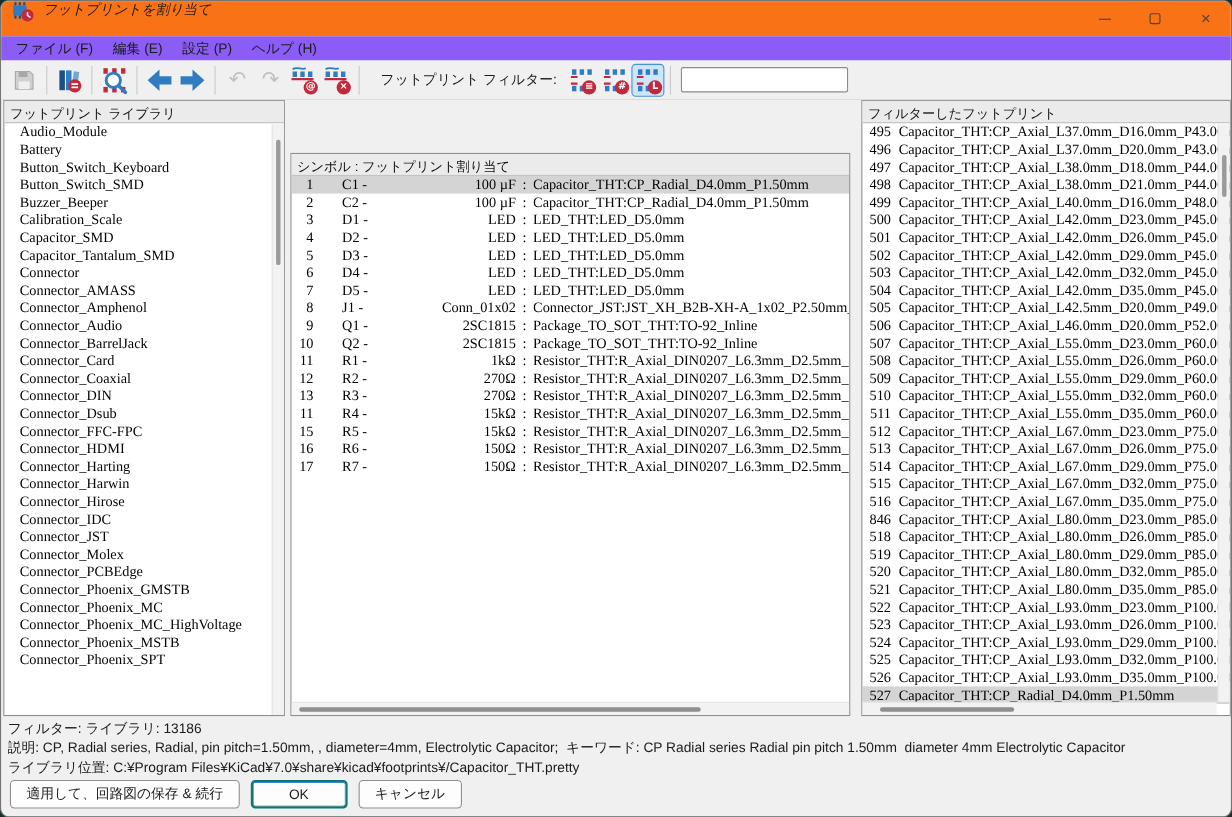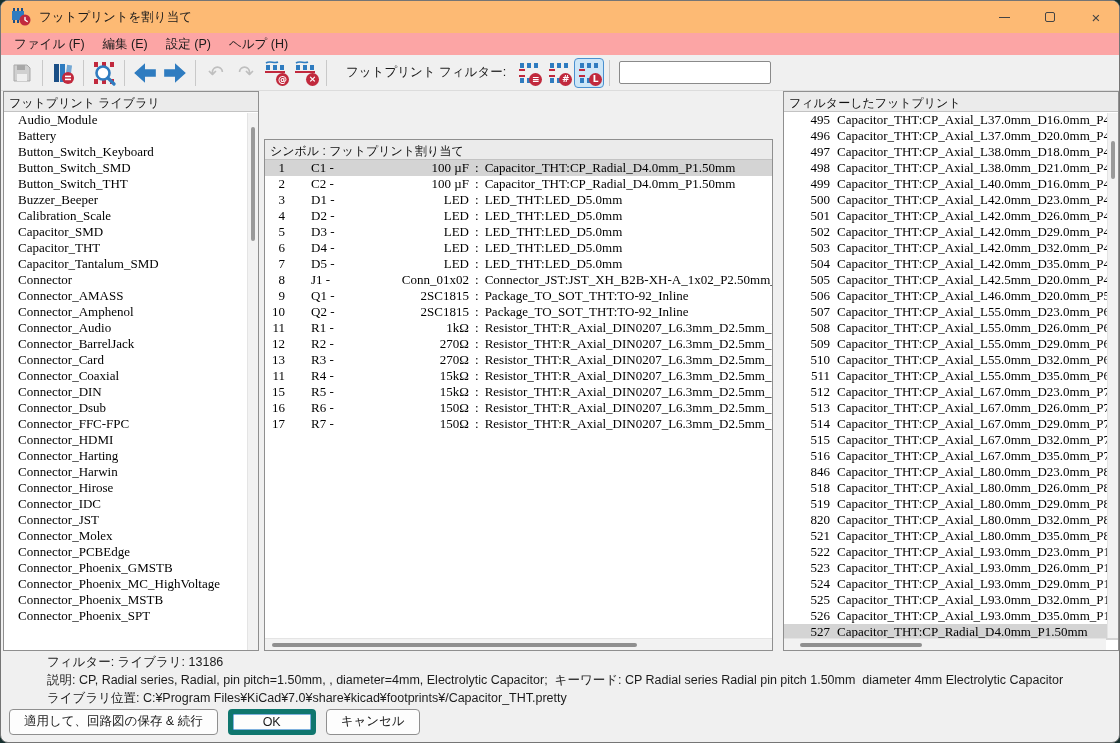--- a/index.html
+++ b/index.html
@@ -4,30 +4,30 @@
 <style>
   html,body{margin:0;padding:0;background:#16302e;}
   *{box-sizing:border-box;}
   body{font-family:"Liberation Sans", sans-serif; -webkit-font-smoothing:antialiased;}
   .window{
     position:relative; width:1120px; height:743px; background:#f0f0f0;
     border:1px solid #757575; border-radius:8px; overflow:hidden;
     display:flex; flex-direction:column;
   }
   
-  .titlebar{height:32px; flex:none; display:flex; align-items:center; background:#fdba74;}
+  .titlebar{height:32px; flex:none; display:flex; align-items:flex-start; background:#f97316;font-style:italic;}
   .titlebar .app-ico{width:20px; height:20px; margin:0 8px 0 10px; flex:none;}
   .titlebar .title{font-size:12.5px; color:#1b1b1b;}
   .titlebar .spacer{flex:1;}
   .caption-btn{width:46px; height:32px; display:flex; align-items:center; justify-content:center; color:#444; font-size:14px;}
   .caption-btn .min-glyph{display:inline-block; width:11px; border-bottom:1.4px solid #444;}
   .caption-btn .max-glyph{display:inline-block; width:10px; height:10px; border:1.2px solid #444; border-radius:2px;}
   .caption-btn .close-glyph{font-size:15px; line-height:1; color:#444;}
   
-  .menubar{height:22px; flex:none; display:flex; align-items:center; padding-left:4px; background:#fca5a5;}
+  .menubar{height:22px; flex:none; display:flex; align-items:center; padding-left:4px; background:#8b5cf6;}
   .menu-item{padding:2px 9px; font-size:12.5px; color:#1b1b1b; border-radius:3px;}
   
   .toolbar{height:36px; flex:none; display:flex; align-items:center; padding:0 6px; background:#f0f0f0; border-bottom:1px solid #dcdcdc;}
   .tbtn{width:30px; height:30px; flex:none; display:flex; align-items:center; justify-content:center; position:relative; border-radius:4px; border:1px solid transparent;}
   .tbtn.active{background:#cde6f7; border-color:#4a90cf;}
   .tbtn.disabled{opacity:.95;}
   .tsep{width:1px; height:26px; background:#c9c9c9; margin:0 5px; flex:none;}
   .tlabel{font-size:12.5px; color:#1b1b1b; margin:0 8px 0 14px; white-space:nowrap;}
   .tinput{width:152px; height:23px; border:1px solid #8a8a8a; border-radius:2px; background:#fff; font-size:12px; padding:0 4px; margin-left:4px;}
   .badge{position:absolute; right:-1px; bottom:-1px; width:13px; height:13px; border-radius:50%; background:#c1293d; color:#fff; font-size:9px; line-height:13px; text-align:center; font-weight:bold; font-family:"DejaVu Sans", sans-serif;}
@@ -44,35 +44,35 @@
   #panel-filt{width:336px; flex:none;}
   .row{height:16px; white-space:pre; overflow:hidden;}
   .row.sel{background:#d4d4d4;}
   .lib{padding-left:14px;}
   .sym{display:flex;}
   .s-num{width:20px; text-align:right; flex:none;}
   .s-ref{width:62px; margin-left:26px; flex:none;}
   .s-val{width:96px; text-align:right; flex:none;}
   .s-sep{margin:0 6px; flex:none;}
   .s-fp{flex:1; overflow:hidden;}
-  .flt{display:flex;padding-left:20px;}
+  .flt{display:flex;}
   .f-num{width:26px; text-align:right; flex:none;}
   .f-name{margin-left:7px; flex:1; overflow:hidden;}
   
   .vtrack{position:absolute; top:0; right:0; width:11px; bottom:0; background:#f2f2f2; border-left:1px solid #e4e4e4;}
   .vthumb{position:absolute; left:3px; width:4px; background:#9a9a9a; border-radius:2px;}
   .htrack{position:absolute; left:0; right:0; bottom:0; height:12px; background:#f2f2f2; border-top:1px solid #e4e4e4;}
   .hthumb{position:absolute; top:4px; height:4px; background:#8f8f8f; border-radius:2px;}
   
-  .statusbar{flex:none; height:56px; padding:3px 6px 0 6px; font-size:12.5px; color:#1b1b1b;margin-left:40px;}
+  .statusbar{flex:none; height:56px; padding:3px 6px 0 6px; font-size:12.5px; color:#1b1b1b;}
   .statusbar .line{height:18px; white-space:pre; overflow:hidden;}
   
   .footer{flex:1; display:flex; align-items:center; gap:10px; padding:0 8px 6px 8px;}
   .btn{height:26px; background:#fdfdfd; border:1px solid #8f8f8f; border-radius:4px; font-size:12.5px; color:#1b1b1b; padding:0 14px; display:flex; align-items:center; justify-content:center;}
-  .btn.default{border:5px solid #0f766e; box-shadow:0 0 0 0.5px #0067c0 inset; min-width:88px;}
+  .btn.default{border:2px solid #0f766e; box-shadow:0 0 0 0.5px #0067c0 inset; min-width:88px;}
   .btn.cancel{min-width:78px;}
   svg{display:block;}
 </style>
 </head>
 <body>
 
 <div class="window">
 
   <div class="titlebar">
     <span class="app-ico">
@@ -241,45 +241,44 @@
   </div>
 
   <div class="panels">
     <div class="panel" id="panel-libs">
       <div class="panel-hd">フットプリント ライブラリ</div>
       <div class="panel-body" id="libs-list">
           <div class="row lib">Audio_Module</div>
           <div class="row lib">Battery</div>
           <div class="row lib">Button_Switch_Keyboard</div>
           <div class="row lib">Button_Switch_SMD</div>
-          <div class="row lib">Button_Switch_THT</div>
           <div class="row lib">Buzzer_Beeper</div>
           <div class="row lib">Calibration_Scale</div>
           <div class="row lib">Capacitor_SMD</div>
-          <div class="row lib">Capacitor_THT</div>
           <div class="row lib">Capacitor_Tantalum_SMD</div>
           <div class="row lib">Connector</div>
           <div class="row lib">Connector_AMASS</div>
           <div class="row lib">Connector_Amphenol</div>
           <div class="row lib">Connector_Audio</div>
           <div class="row lib">Connector_BarrelJack</div>
           <div class="row lib">Connector_Card</div>
           <div class="row lib">Connector_Coaxial</div>
           <div class="row lib">Connector_DIN</div>
           <div class="row lib">Connector_Dsub</div>
           <div class="row lib">Connector_FFC-FPC</div>
           <div class="row lib">Connector_HDMI</div>
           <div class="row lib">Connector_Harting</div>
           <div class="row lib">Connector_Harwin</div>
           <div class="row lib">Connector_Hirose</div>
           <div class="row lib">Connector_IDC</div>
           <div class="row lib">Connector_JST</div>
           <div class="row lib">Connector_Molex</div>
           <div class="row lib">Connector_PCBEdge</div>
           <div class="row lib">Connector_Phoenix_GMSTB</div>
+          <div class="row lib">Connector_Phoenix_MC</div>
           <div class="row lib">Connector_Phoenix_MC_HighVoltage</div>
           <div class="row lib">Connector_Phoenix_MSTB</div>
           <div class="row lib">Connector_Phoenix_SPT</div>
         </div>
       <div class="vtrack" style="top:21px;">
         <div class="vthumb" style="top:14px; height:114px;"></div>
       </div>
     </div>
     <div class="sash1"></div>
     <div class="panel" id="panel-syms">
@@ -329,21 +328,21 @@
           <div class="row flt"><span class="f-num">510</span><span class="f-name">Capacitor_THT:CP_Axial_L55.0mm_D32.0mm_P60.00mm_</span></div>
           <div class="row flt"><span class="f-num">511</span><span class="f-name">Capacitor_THT:CP_Axial_L55.0mm_D35.0mm_P60.00mm_</span></div>
           <div class="row flt"><span class="f-num">512</span><span class="f-name">Capacitor_THT:CP_Axial_L67.0mm_D23.0mm_P75.00mm_</span></div>
           <div class="row flt"><span class="f-num">513</span><span class="f-name">Capacitor_THT:CP_Axial_L67.0mm_D26.0mm_P75.00mm_</span></div>
           <div class="row flt"><span class="f-num">514</span><span class="f-name">Capacitor_THT:CP_Axial_L67.0mm_D29.0mm_P75.00mm_</span></div>
           <div class="row flt"><span class="f-num">515</span><span class="f-name">Capacitor_THT:CP_Axial_L67.0mm_D32.0mm_P75.00mm_</span></div>
           <div class="row flt"><span class="f-num">516</span><span class="f-name">Capacitor_THT:CP_Axial_L67.0mm_D35.0mm_P75.00mm_</span></div>
           <div class="row flt"><span class="f-num">846</span><span class="f-name">Capacitor_THT:CP_Axial_L80.0mm_D23.0mm_P85.00mm_</span></div>
           <div class="row flt"><span class="f-num">518</span><span class="f-name">Capacitor_THT:CP_Axial_L80.0mm_D26.0mm_P85.00mm_</span></div>
           <div class="row flt"><span class="f-num">519</span><span class="f-name">Capacitor_THT:CP_Axial_L80.0mm_D29.0mm_P85.00mm_</span></div>
-          <div class="row flt"><span class="f-num">820</span><span class="f-name">Capacitor_THT:CP_Axial_L80.0mm_D32.0mm_P85.00mm_</span></div>
+          <div class="row flt"><span class="f-num">520</span><span class="f-name">Capacitor_THT:CP_Axial_L80.0mm_D32.0mm_P85.00mm_</span></div>
           <div class="row flt"><span class="f-num">521</span><span class="f-name">Capacitor_THT:CP_Axial_L80.0mm_D35.0mm_P85.00mm_</span></div>
           <div class="row flt"><span class="f-num">522</span><span class="f-name">Capacitor_THT:CP_Axial_L93.0mm_D23.0mm_P100.00mm</span></div>
           <div class="row flt"><span class="f-num">523</span><span class="f-name">Capacitor_THT:CP_Axial_L93.0mm_D26.0mm_P100.00mm</span></div>
           <div class="row flt"><span class="f-num">524</span><span class="f-name">Capacitor_THT:CP_Axial_L93.0mm_D29.0mm_P100.00mm</span></div>
           <div class="row flt"><span class="f-num">525</span><span class="f-name">Capacitor_THT:CP_Axial_L93.0mm_D32.0mm_P100.00mm</span></div>
           <div class="row flt"><span class="f-num">526</span><span class="f-name">Capacitor_THT:CP_Axial_L93.0mm_D35.0mm_P100.00mm</span></div>
           <div class="row flt sel"><span class="f-num">527</span><span class="f-name">Capacitor_THT:CP_Radial_D4.0mm_P1.50mm</span></div>
         </div>
       <div class="vtrack" style="top:21px; bottom:12px;">
         <div class="vthumb" style="top:28px; height:38px;"></div>

